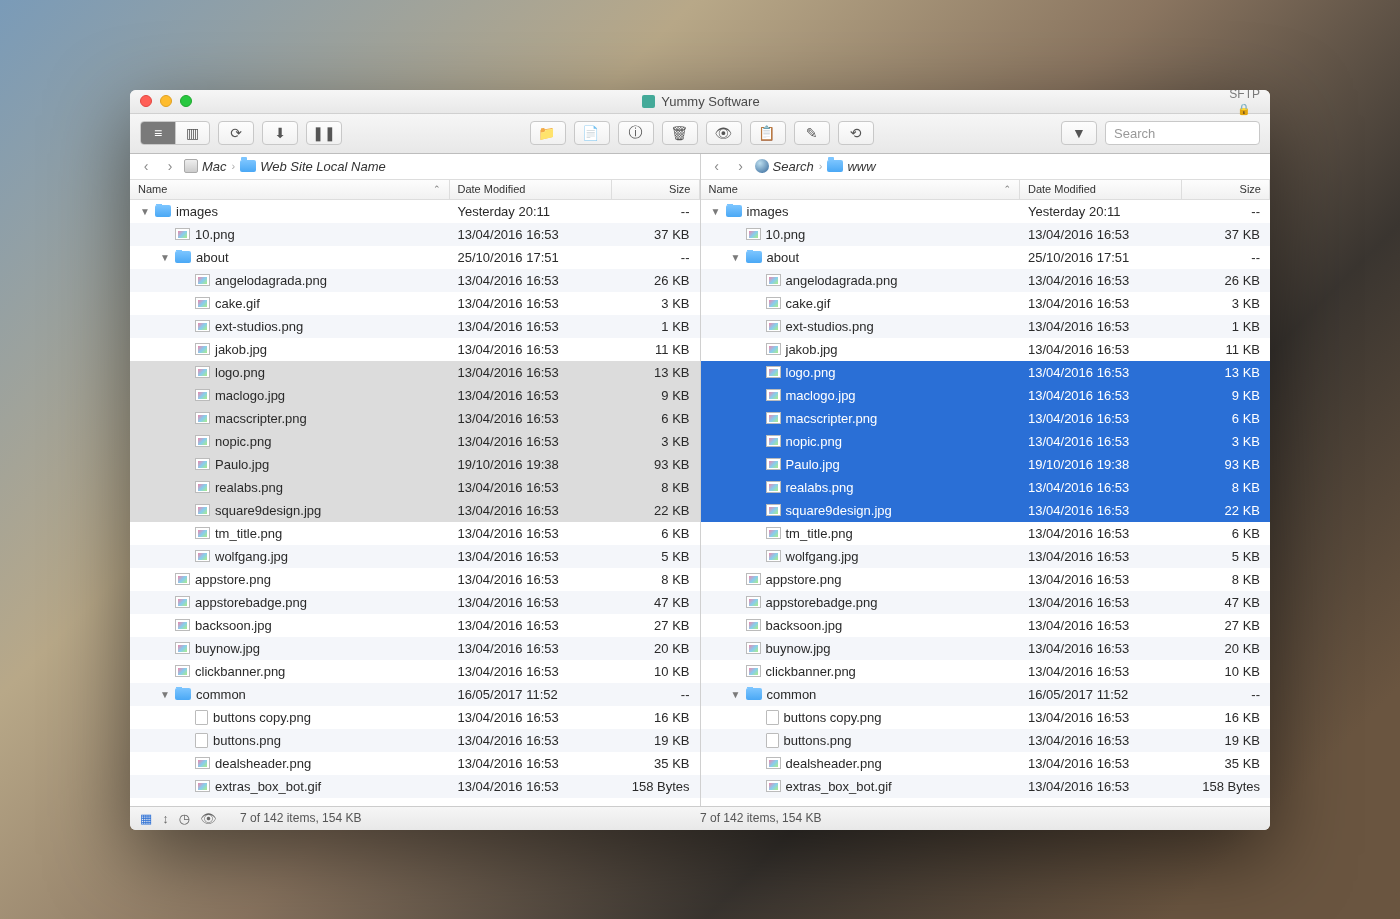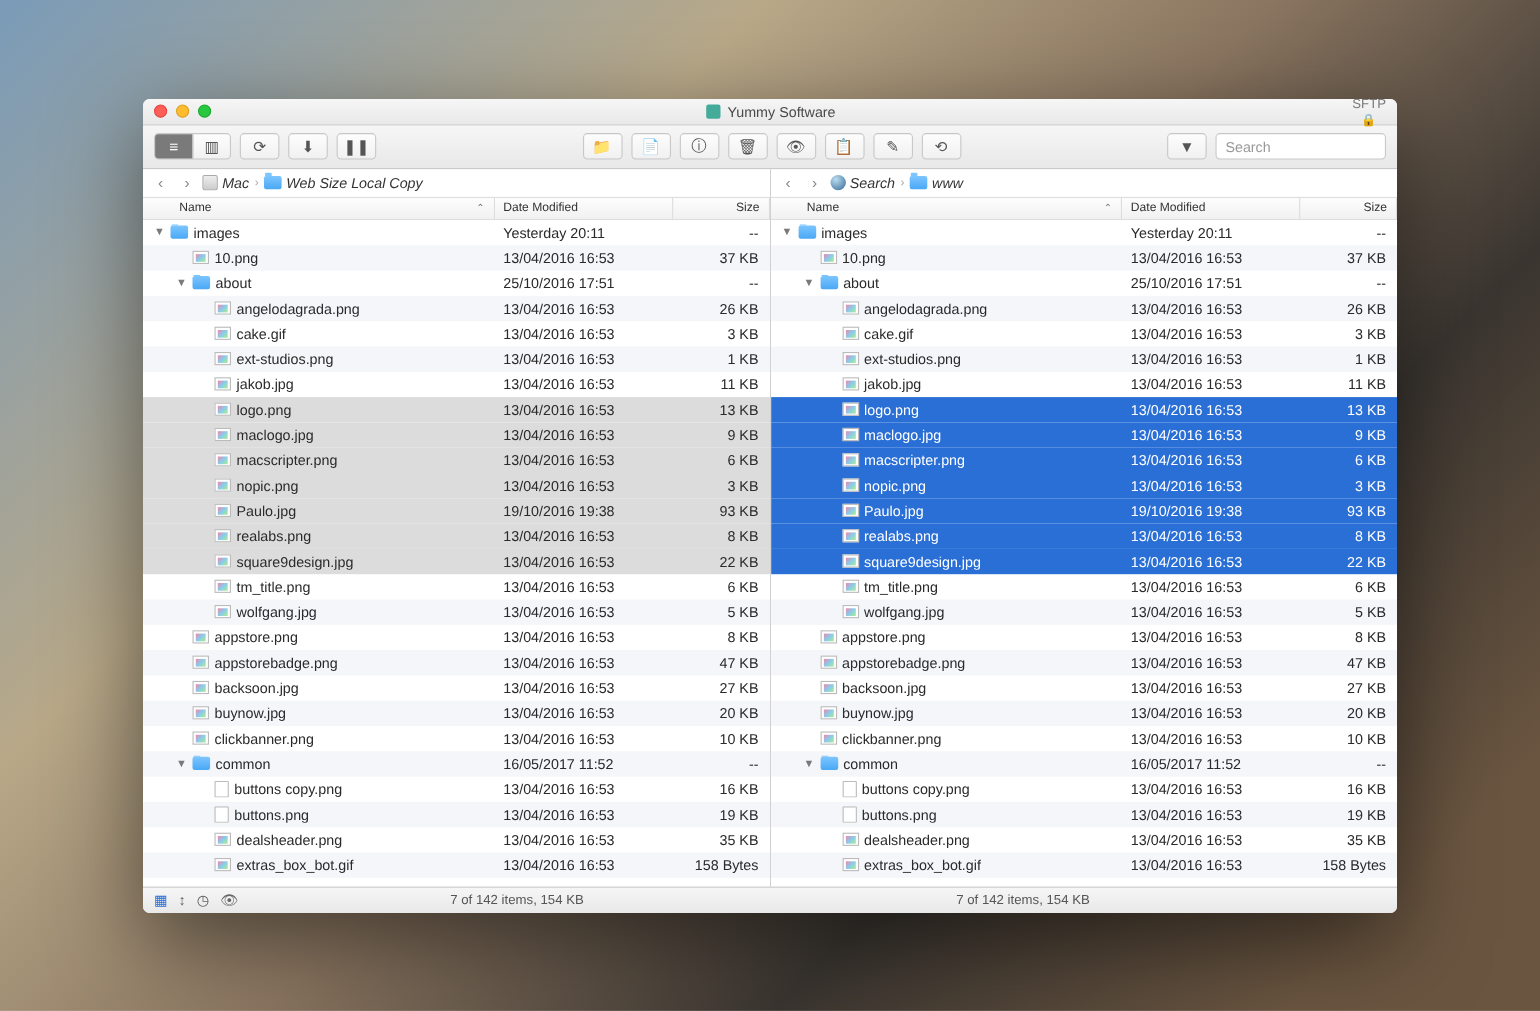--- a/index.html
+++ b/index.html
@@ -68,21 +68,21 @@
 .pane + .pane { border-left:1px solid #d0d0d0;}
 .pathbar {
   height: 26px; background:#fff; border-bottom:1px solid #ddd;
   display:flex; align-items:center; padding:0 6px; gap:4px; font-size:13px; color:#333;
 }
 .navarrow { width:20px; text-align:center; color:#888; font-size:14px;}
 .pathseg { display:flex; align-items:center; gap:4px;font-style:italic;}
 .pathsep { color:#aaa; padding:0 1px; font-size:11px;}
 .colheader {
   height:20px; background:linear-gradient(#fdfdfd,#f1f1f1);
-  border-bottom:1px solid #ddd; display:flex; font-size:11px; color:#333;padding-left:25px;
+  border-bottom:1px solid #ddd; display:flex; font-size:11px; color:#333;
 }
 .colheader .col { padding:3px 8px; border-right:1px solid #ddd; display:flex; align-items:center;}
 .col-name { flex:1; padding-left:40px;}
 .col-date { width:162px;}
 .col-size { width:88px; justify-content:flex-end; border-right:none;text-align:right;}
 .sort-caret { margin-left:auto; font-size:9px; color:#787878;}
 .filelist { flex:1; overflow:auto; background:#fff;}
 .row { height:23px; display:flex; align-items:center; font-size:13px; color:#2a2a2a;}
 .row:nth-child(even) { background:#f4f6fa;}
 .row.lsel { background:#dcdcdc !important;}
@@ -100,21 +100,21 @@
 .img-icon .inner{width:9px; height:7px; background:linear-gradient(135deg,#e8a,#8ce,#ae8);}
 .mac-icon { width:14px;height:14px; background:linear-gradient(#eee,#ccc); border-radius:2px; border:1px solid #aaa;}
 .globe-icon {width:14px;height:14px;border-radius:50%;background:radial-gradient(circle at 35% 30%,#bde,#369);}
 .app-glyph{width:13px;height:13px;background:#4a9;border-radius:2px;}
 .lock { font-size:11px;}
 .statusbar {
   height:24px; background:linear-gradient(#f6f6f6,#e8e8e8); border-top:1px solid #ccc;
   display:flex; align-items:center;
 }
 .statusbar .sbside{width:110px; display:flex; gap:10px; padding:0 10px; color:#666; font-size:13px;}
-.statusbar .sbcenter{flex:1; text-align:center; font-size:12px; color:#555;}
+.statusbar .sbcenter{flex:1; text-align:left; font-size:12px; color:#555;}
 .sicon{cursor:default;}
 </style>
 </head>
 <body>
 
 <div class="window">
   <div class="titlebar">
     <div class="traffic">
       <div class="dot red"></div>
       <div class="dot yellow"></div>
@@ -162,21 +162,21 @@
       <div class="pathbar">
         <span class="navarrow">‹</span>
         <span class="navarrow">›</span>
         <span class="pathseg">
             <span class="mac-icon"></span>
             <span>Mac</span>
           </span>
         <span class="pathsep">›</span>
         <span class="pathseg">
             <span class="folder-icon"></span>
-            <span>Web Size Local Copy</span>
+            <span>Web Site Local Name</span>
           </span>
       </div>
       <div class="colheader">
         <div class="col col-name">
             <span>Name</span>
             <span class="sort-caret">⌃</span>
           </div>
         <div class="col col-date">
             <span>Date Modified</span>
           </div>

